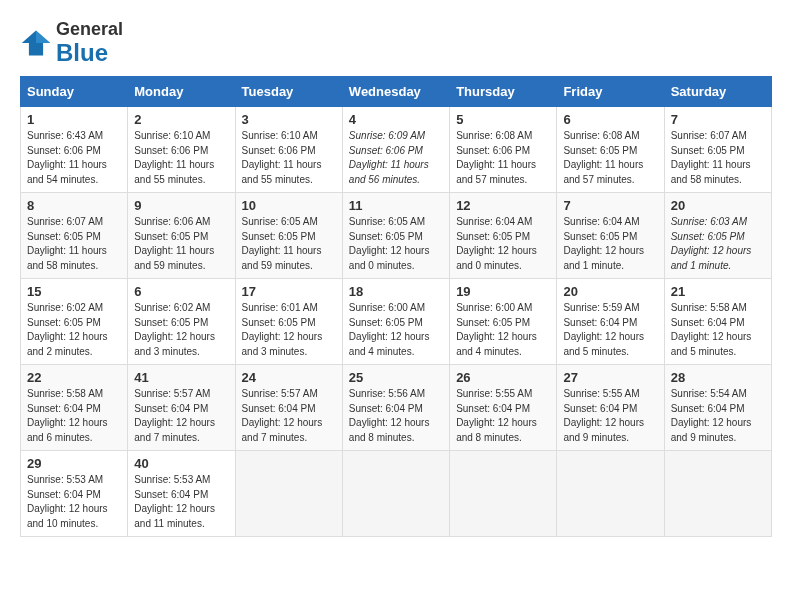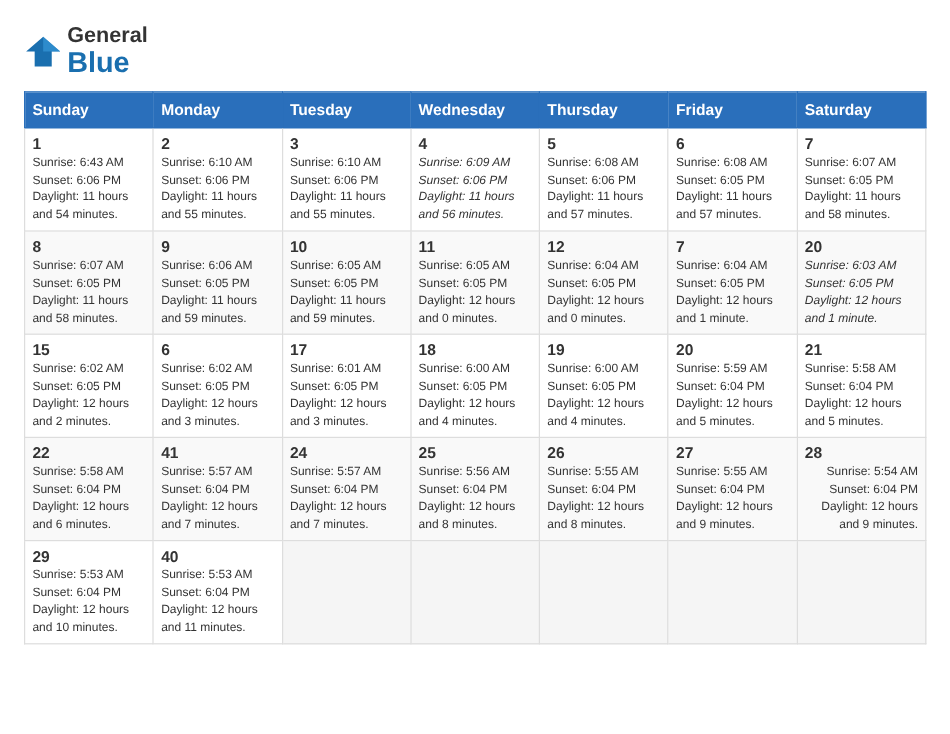--- a/index.html
+++ b/index.html
@@ -319,21 +319,21 @@
         </td>
         <td>
           <span class="day-number">27</span>
           <div class="day-info" style="white-space: pre-line;">Sunrise: 5:55 AM
 Sunset: 6:04 PM
 Daylight: 12 hours
 and 9 minutes.</div>
         </td>
         <td>
           <span class="day-number">28</span>
-          <div class="day-info" style="white-space: pre-line; text-align: right;">Sunrise: 5:54 AM
+          <div class="day-info" style="white-space: pre-line;">Sunrise: 5:54 AM
 Sunset: 6:04 PM
 Daylight: 12 hours
 and 9 minutes.</div>
         </td>
       </tr>
       <tr>
         <td>
           <span class="day-number">29</span>
           <div class="day-info" style="white-space: pre-line;">Sunrise: 5:53 AM
 Sunset: 6:04 PM

